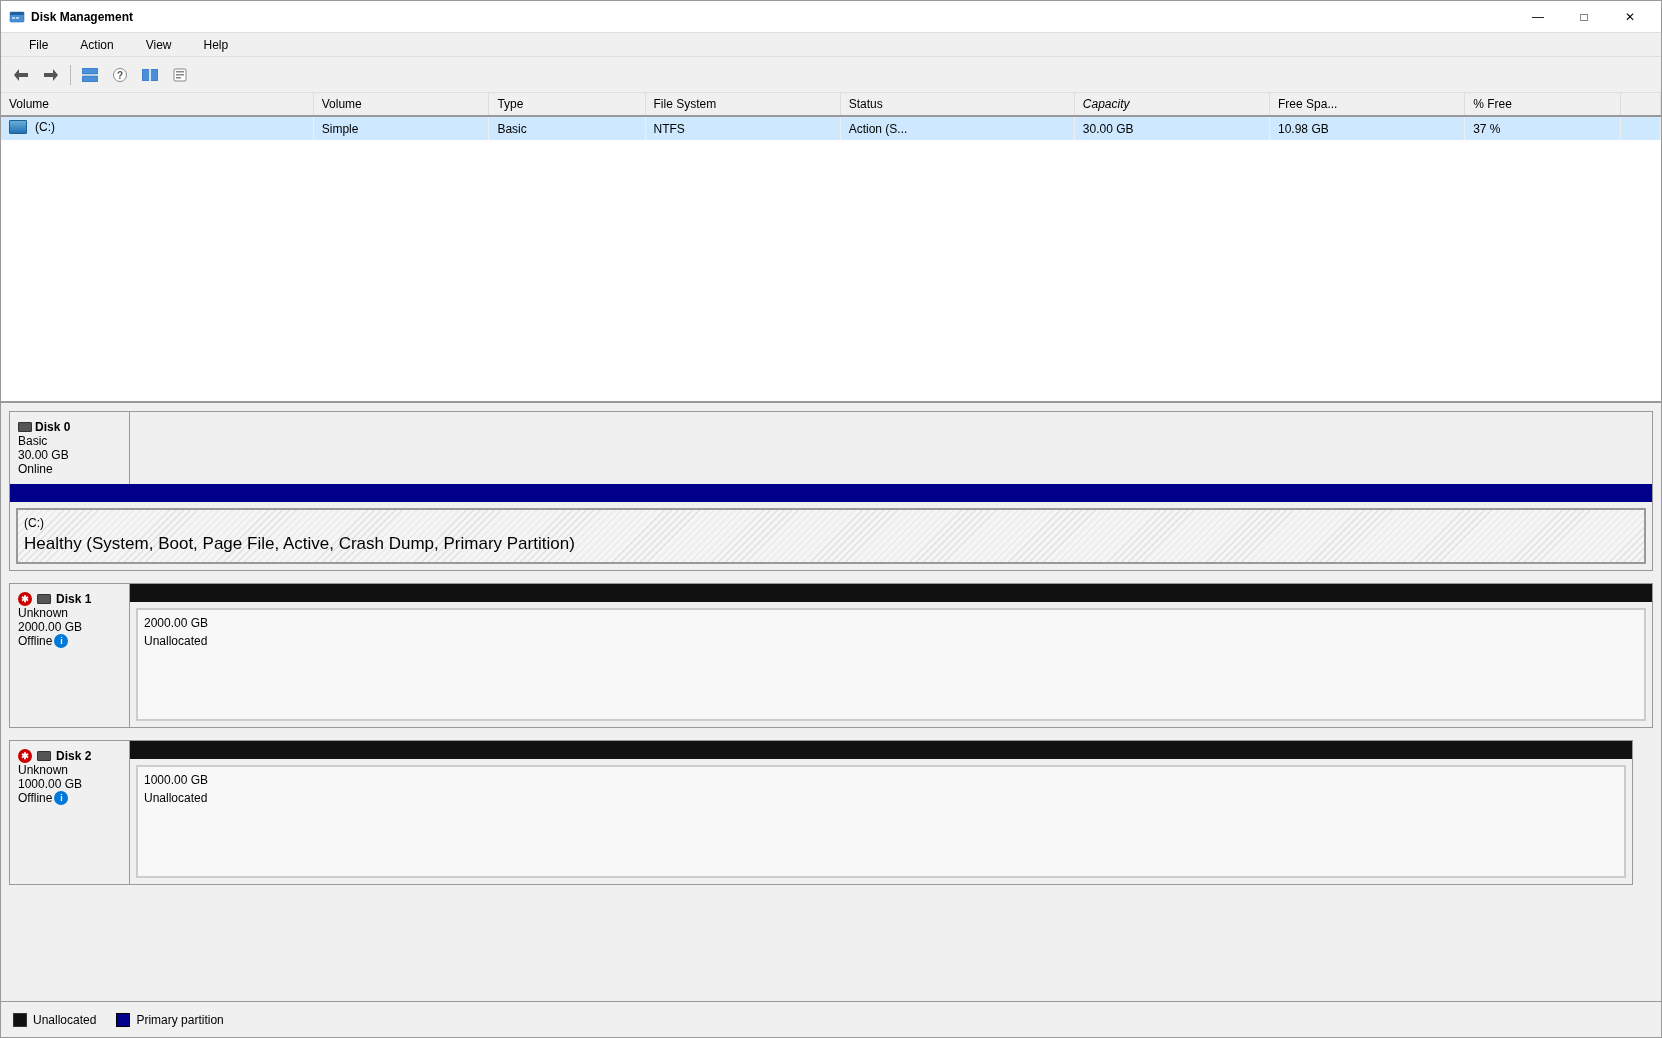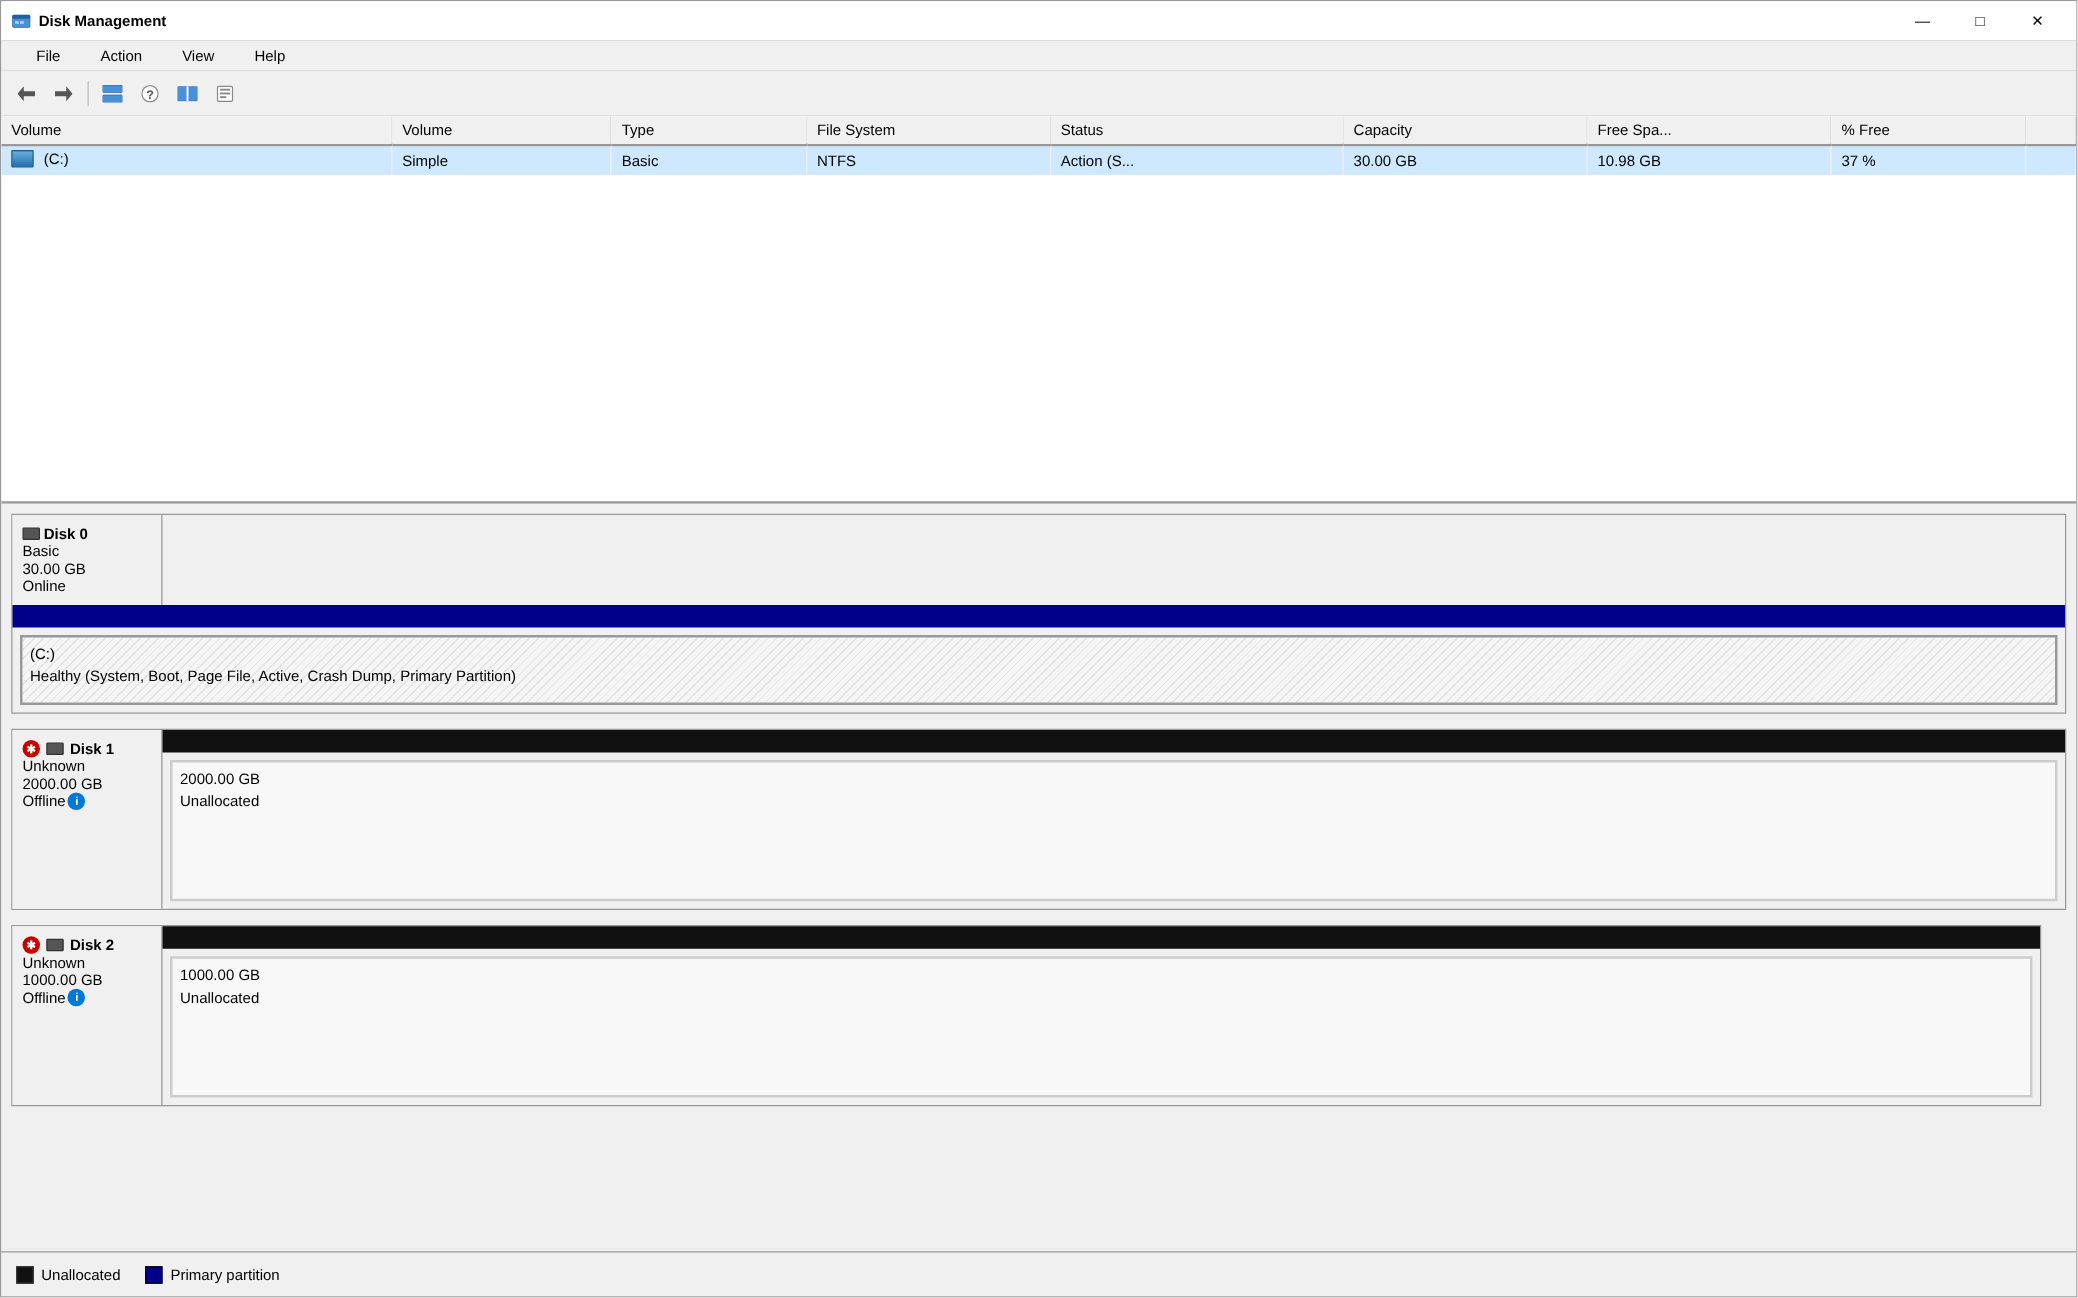--- a/index.html
+++ b/index.html
@@ -339,21 +339,21 @@
 
     <div class="volume-panel">
       <table class="volume-table">
         <thead>
           <tr>
             <th style="min-width:160px;margin-left:16px;">Volume</th>
             <th style="min-width:90px;">Volume</th>
             <th style="min-width:80px;">Type</th>
             <th style="min-width:100px;">File System</th>
             <th style="min-width:120px;">Status</th>
-            <th style="min-width:100px;">Capacity</th>
+            <th style="min-width:100px;font-style:italic;">Capacity</th>
             <th style="min-width:100px;">Free Spa...</th>
             <th style="min-width:80px;">% Free</th>
             <th style="flex:1;">&nbsp;</th>
           </tr>
         </thead>
         <tbody>
           <tr class="selected">
             <td>
               <span class="volume-icon">
                 <span style="display:inline-block;width:18px;height:14px;background:linear-gradient(to bottom,#6baed6,#2171b5);border:1px solid #1a6096;border-radius:1px;vertical-align:middle;margin-right:4px;"></span>
@@ -383,21 +383,21 @@
           </div>
           <div>Basic</div>
           <div>30.00 GB</div>
           <div>Online</div>
         </div>
         <div class="disk-content">
           <div class="disk-header-bar"></div>
           <div class="disk-partition-area">
             <div class="partition-c">
               <div style="font-size:12px;">(C:)</div>
-              <div style="font-size:12px; margin-top:4px;">Healthy (System, Boot, Page File, Active, Crash Dump, Primary Partition)</div>
+              <div style="font-size:17px; margin-top:4px;">Healthy (System, Boot, Page File, Active, Crash Dump, Primary Partition)</div>
             </div>
           </div>
         </div>
       </div>
 
       <div class="disk-row" style="height:145px; margin-top:12px;">
         <div class="disk-label">
           <div class="disk-label-name">
             <span class="offline-icon">✱</span>
             <span style="display:inline-block;width:14px;height:10px;background:#555;border:1px solid #333;border-radius:1px;margin:0 2px;"></span>

